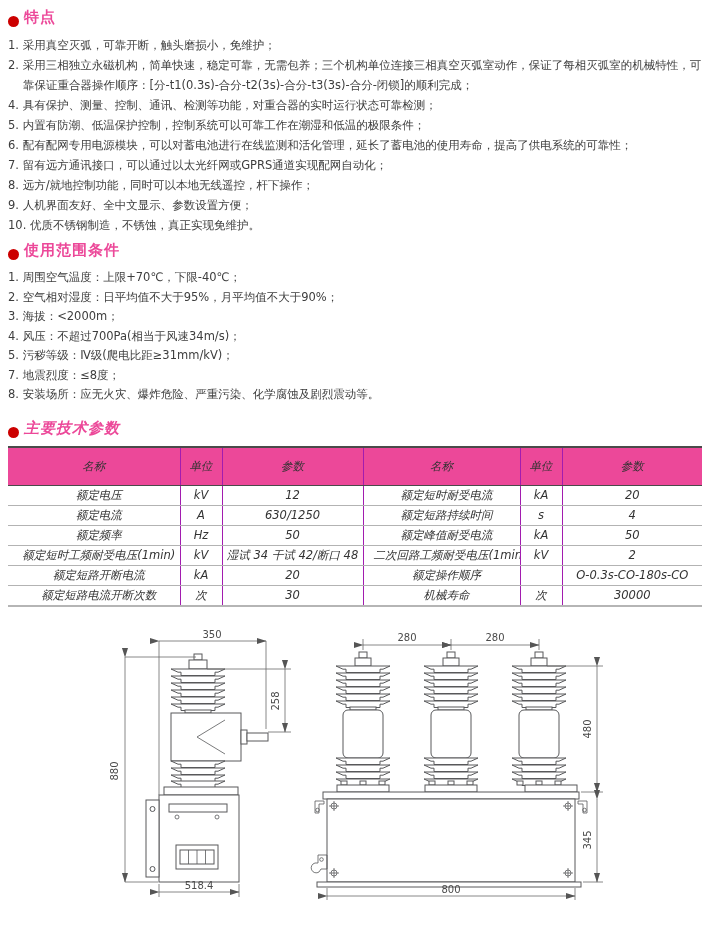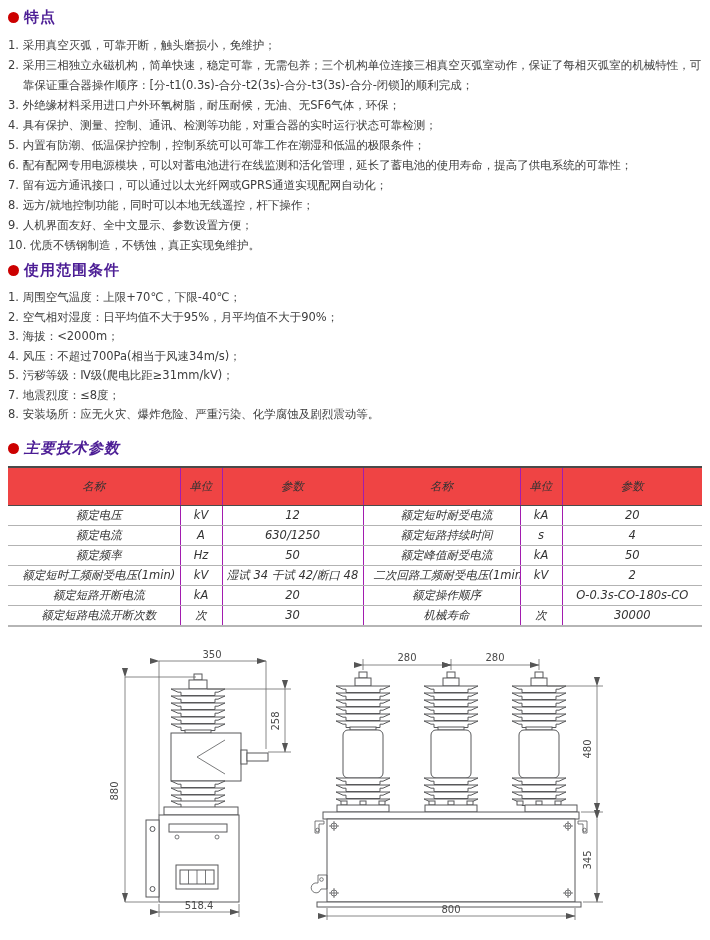--- a/index.html
+++ b/index.html
@@ -1,29 +1,29 @@
 <!DOCTYPE html>
 <html><head>
 <meta charset="utf-8">
 <style>
   html,body{margin:0;padding:0;background:#fff;}
   body{width:710px;height:940px;overflow:hidden;
        font-family:"DejaVu Sans","Liberation Sans",sans-serif;color:#3d3d3d;}
   .page{box-sizing:border-box;width:710px;padding:8px 8px 0 8px;}
-  .sec-title{display:flex;align-items:center;gap:5px;margin:0 0 8px 0;
-             font-size:15px;font-weight:bold;color:#4c1d95;letter-spacing:1px;line-height:19px;}
+  .sec-title{display:flex;align-items:flex-end;gap:5px;margin:0 0 8px 0;
+             font-size:15px;font-weight:bold;color:#ec4899;letter-spacing:1px;line-height:19px;}
   .bullet{width:11px;height:11px;border-radius:50%;background:#cc0000;flex:0 0 auto;}
   .list{margin:0 0 6px 0;font-size:11.5px;line-height:20px;color:#3d3d3d;}
   .list.tight{line-height:19.5px;margin-bottom:14px;}
   .list .li{padding-left:15px;text-indent:-15px;}
   .sec-params{margin-top:10px;font-style:italic;}
   table.params{border-collapse:collapse;table-layout:fixed;width:694px;
                font-size:11.5px;color:#333;margin:0;
                border-top:2px solid #4a4a4a;border-bottom:2px solid #b5b5b5;}
-  table.params th{background:#ef4444;font-weight:normal;height:21px;
+  table.params th{background:#ec4899;font-weight:normal;height:21px;
                   border-bottom:1.5px solid #4a4a4a;text-align:center;padding:8px;}
   table.params td{height:19px;border-bottom:1px solid #b3b3b3;padding:0;text-align:center;
                   overflow:hidden;white-space:nowrap;}
   table.params td.name{text-align:center;padding-left:10px;}
   table.params th+th, table.params td+td{border-left:1px solid #a21caf;}
   .sec-dims{margin-top:22px;}
   svg text{font-size:10px;fill:#4a4a4a;font-family:"DejaVu Sans","Liberation Sans",sans-serif;}
   .shape{stroke:#58595b;stroke-width:1;fill:#fff;}
   .thin{stroke:#58595b;stroke-width:0.8;fill:none;}
   .dln{stroke:#6a6a6a;stroke-width:0.8;fill:none;}
@@ -34,21 +34,20 @@
 <div class="page">
 
   <section>
     <h2 class="sec-title">
       <span class="bullet"></span>
       <span>特点</span>
     </h2>
     <div class="list">
       <div class="li">1. 采用真空灭弧，可靠开断，触头磨损小，免维护；</div>
       <div class="li">2. 采用三相独立永磁机构，简单快速，稳定可靠，无需包养；三个机构单位连接三相真空灭弧室动作，保证了每相灭弧室的机械特性，可靠保证重合器操作顺序：[分-t1(0.3s)-合分-t2(3s)-合分-t3(3s)-合分-闭锁]的顺利完成；</div>
-      <div class="li">3. 外绝缘材料采用进口户外环氧树脂，耐压耐候，无油、无SF6气体，环保；</div>
       <div class="li">4. 具有保护、测量、控制、通讯、检测等功能，对重合器的实时运行状态可靠检测；</div>
       <div class="li">5. 内置有防潮、低温保护控制，控制系统可以可靠工作在潮湿和低温的极限条件；</div>
       <div class="li">6. 配有配网专用电源模块，可以对蓄电池进行在线监测和活化管理，延长了蓄电池的使用寿命，提高了供电系统的可靠性；</div>
       <div class="li">7. 留有远方通讯接口，可以通过以太光纤网或GPRS通道实现配网自动化；</div>
       <div class="li">8. 远方/就地控制功能，同时可以本地无线遥控，杆下操作；</div>
       <div class="li">9. 人机界面友好、全中文显示、参数设置方便；</div>
       <div class="li">10. 优质不锈钢制造，不锈蚀，真正实现免维护。</div>
     </div>
   </section>
 

